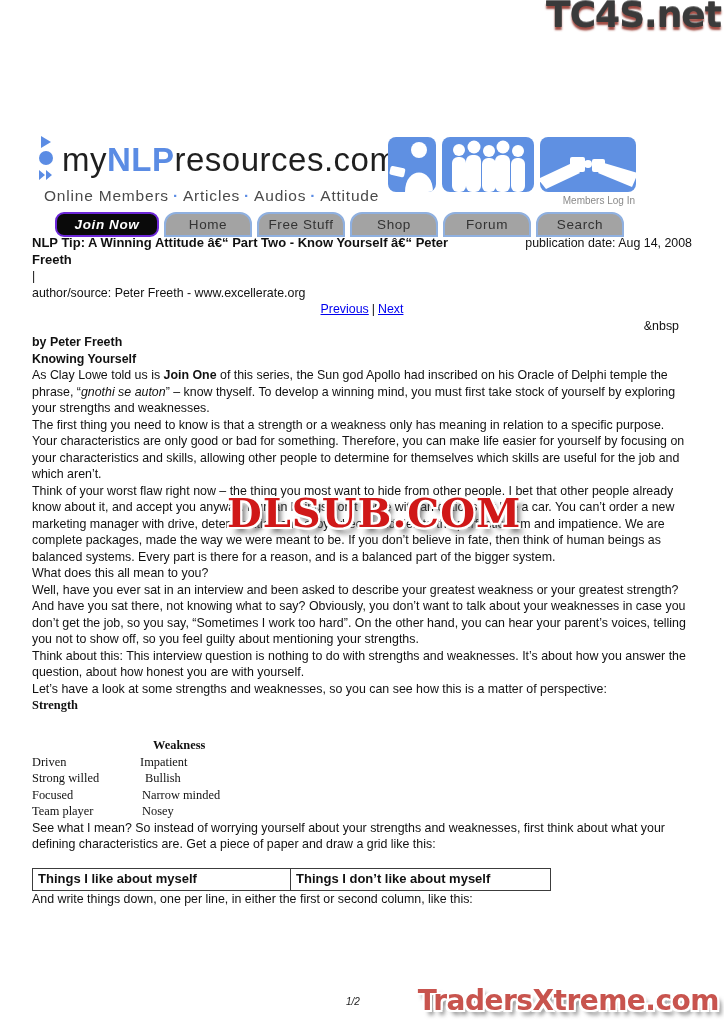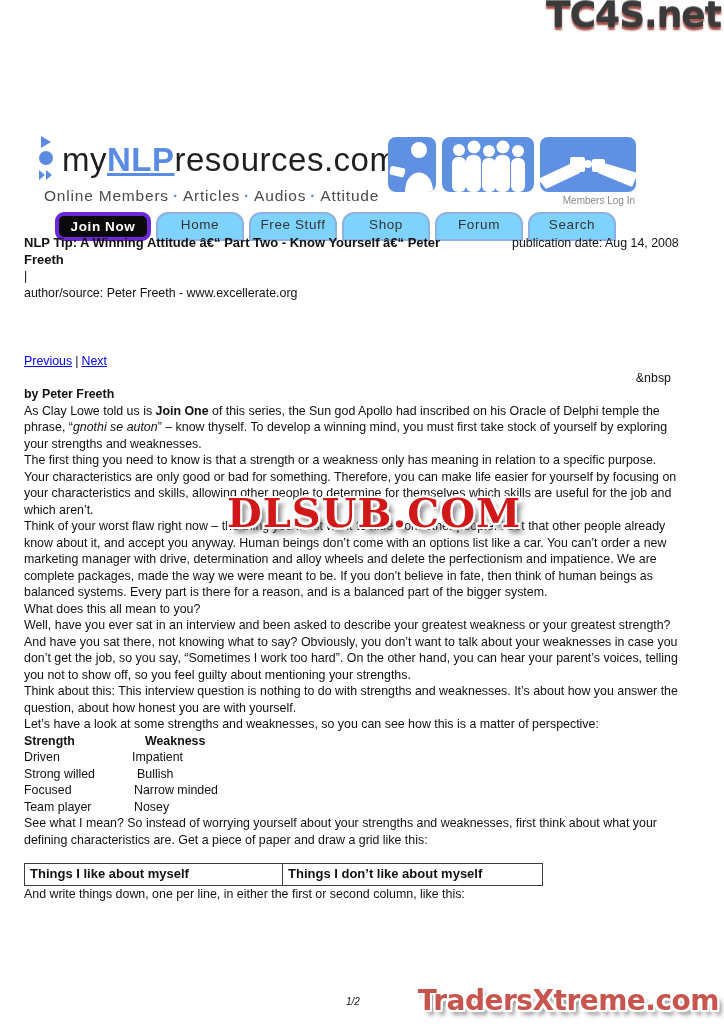--- a/index.html
+++ b/index.html
@@ -22,54 +22,54 @@
     text-shadow:-2px 0 0 #fff,2px 0 0 #fff,0 -2px 0 #fff,0 2px 0 #fff,
                 -2px -2px 0 #fff,2px 2px 0 #fff,-2px 2px 0 #fff,2px -2px 0 #fff,
                 4px 5px 4px rgba(80,80,80,.65);}
   .pageno{position:absolute;left:346px;top:996px;font-size:10px;font-style:italic;color:#222;}
 
   
   .logo{position:absolute;left:36px;top:135px;cursor:pointer;}
   .logo-row{display:flex;align-items:center;}
   .logo-icon{margin-right:4px;}
   .logo-text{font-size:33px;letter-spacing:.5px;color:#1f1f1f;line-height:1;}
-  .logo-text .accent{color:#5b8ce4;font-weight:bold;text-decoration:underline;}
+  .logo-text .accent{color:#5b8ce4;font-weight:bold;}
   .tagline{margin-top:4px;margin-left:8px;font-size:15.5px;color:#4a4a4a;letter-spacing:.8px;}
   .tagline .dot{color:#5b8ce4;font-weight:bold;padding:0 4px;}
 
   .tiles{position:absolute;left:388px;top:137px;display:flex;gap:6px;}
   .tile{height:55px;border-radius:8px;background:#5f90e2;cursor:pointer;overflow:hidden;}
   .t1{width:48px;} .t2{width:92px;} .t3{width:96px;}
   .members{position:absolute;top:195px;right:89px;font-size:10px;color:#8a8a8a;cursor:pointer;}
 
   
   .tabs{position:absolute;left:55px;top:212px;display:flex;gap:5px;}
   .tab{display:block;box-sizing:border-box;text-align:center;font-size:13.5px;letter-spacing:.6px;
-       color:#333;background:#7dd3fc;border:2px solid #8fb0e0;border-radius:12px 12px 0 0;
+       color:#333;background:#a3a3a3;border:2px solid #8fb0e0;border-radius:12px 12px 0 0;
        padding:3px 0;width:88px;cursor:pointer;text-decoration:none;}
-  .tab.join{background:#0a0a0a;color:#fff;font-weight:bold;border:4px solid #6d28d9;
-       border-radius:9px;width:96px;}
+  .tab.join{background:#0a0a0a;color:#fff;font-weight:bold;border:2px solid #6d28d9;
+       border-radius:9px;width:104px;font-style:italic;}
 
   
-  .article{position:absolute;left:24px;top:235px;width:660px;
+  .article{position:absolute;left:32px;top:235px;width:660px;
            font-size:12.4px;line-height:16.5px;color:#111;}
   .title-row{display:flex;gap:8px;}
   .title{flex:1;margin:0;font-size:13px;font-weight:bold;line-height:16.5px;}
-  .pubdate{width:172px;margin-left:28px;}
-  .pager{margin-top:52px;text-align:left;}
+  .pubdate{width:172px;text-align:right;margin-left:28px;}
+  .pager{text-align:center;}
   .plink{color:#0000ee;text-decoration:underline;cursor:pointer;}
   .psep{padding:0 3px;}
   .nbsp{text-align:right;padding-right:13px;}
   .byline{text-align:left;font-weight:bold;}
   .heading{font-weight:bold;}
   p.body{margin:0;}
   
-  .sw{display:grid;grid-template-columns:108px 1fr;}
+  .sw{display:grid;grid-template-columns:108px 1fr;font-family:Liberation Serif, serif;}
   .sw>div:nth-child(1),.sw>div:nth-child(2){font-weight:bold;}
-  .sw>div:nth-child(2){padding-left:13px;}
+  .sw>div:nth-child(2){padding-left:13px;margin-top:40px;}
   .sw>div:nth-child(6){padding-left:5px;}
   .sw>div:nth-child(8),.sw>div:nth-child(10){padding-left:2px;}
   
   table.grid{border-collapse:collapse;margin-top:15px;width:519px;border:1px solid #3c3c3c;}
   table.grid td{border:1px solid #3c3c3c;font-weight:bold;font-size:13px;padding:2px 5px;height:17px;}
   table.grid td:first-child{width:247px;}
   .pwrite{margin-top:10px;}
 </style>
 </head>
 <body>
@@ -140,20 +140,21 @@
     </div>
     <div class="pipe">|</div>
     <div class="author">author/source: Peter Freeth - www.excellerate.org</div>
 
     <div class="pager">
       <a class="plink">Previous</a><span class="psep">|</span><a class="plink">Next</a>
     </div>
     <div class="nbsp">&amp;nbsp</div>
 
     <div class="byline">by Peter Freeth</div>
+    <div class="heading">Knowing Yourself</div>
 
     <p class="body"><span>As Clay Lowe told us is </span><b>Join One</b><span> of this series, the Sun god Apollo had inscribed on his Oracle of Delphi temple the phrase, “</span><i>gnothi se auton</i><span>” – know thyself. To develop a winning mind, you must first take stock of yourself by exploring your strengths and weaknesses.</span></p>
     <p class="body">The first thing you need to know is that a strength or a weakness only has meaning in relation to a specific purpose. Your characteristics are only good or bad for something. Therefore, you can make life easier for yourself by focusing on your characteristics and skills, allowing other people to determine for themselves which skills are useful for the job and which aren’t.</p>
     <p class="body">Think of your worst flaw right now – the thing you most want to hide from other people. I bet that other people already know about it, and accept you anyway. Human beings don’t come with an options list like a car. You can’t order a new marketing manager with drive, determination and alloy wheels and delete the perfectionism and impatience. We are complete packages, made the way we were meant to be. If you don’t believe in fate, then think of human beings as balanced systems. Every part is there for a reason, and is a balanced part of the bigger system.</p>
     <p class="body">What does this all mean to you?</p>
     <p class="body">Well, have you ever sat in an interview and been asked to describe your greatest weakness or your greatest strength? And have you sat there, not knowing what to say? Obviously, you don’t want to talk about your weaknesses in case you don’t get the job, so you say, “Sometimes I work too hard”. On the other hand, you can hear your parent’s voices, telling you not to show off, so you feel guilty about mentioning your strengths.</p>
     <p class="body">Think about this: This interview question is nothing to do with strengths and weaknesses. It’s about how you answer the question, about how honest you are with yourself.</p>
     <p class="body">Let’s have a look at some strengths and weaknesses, so you can see how this is a matter of perspective:</p>
 
     <div class="sw">

